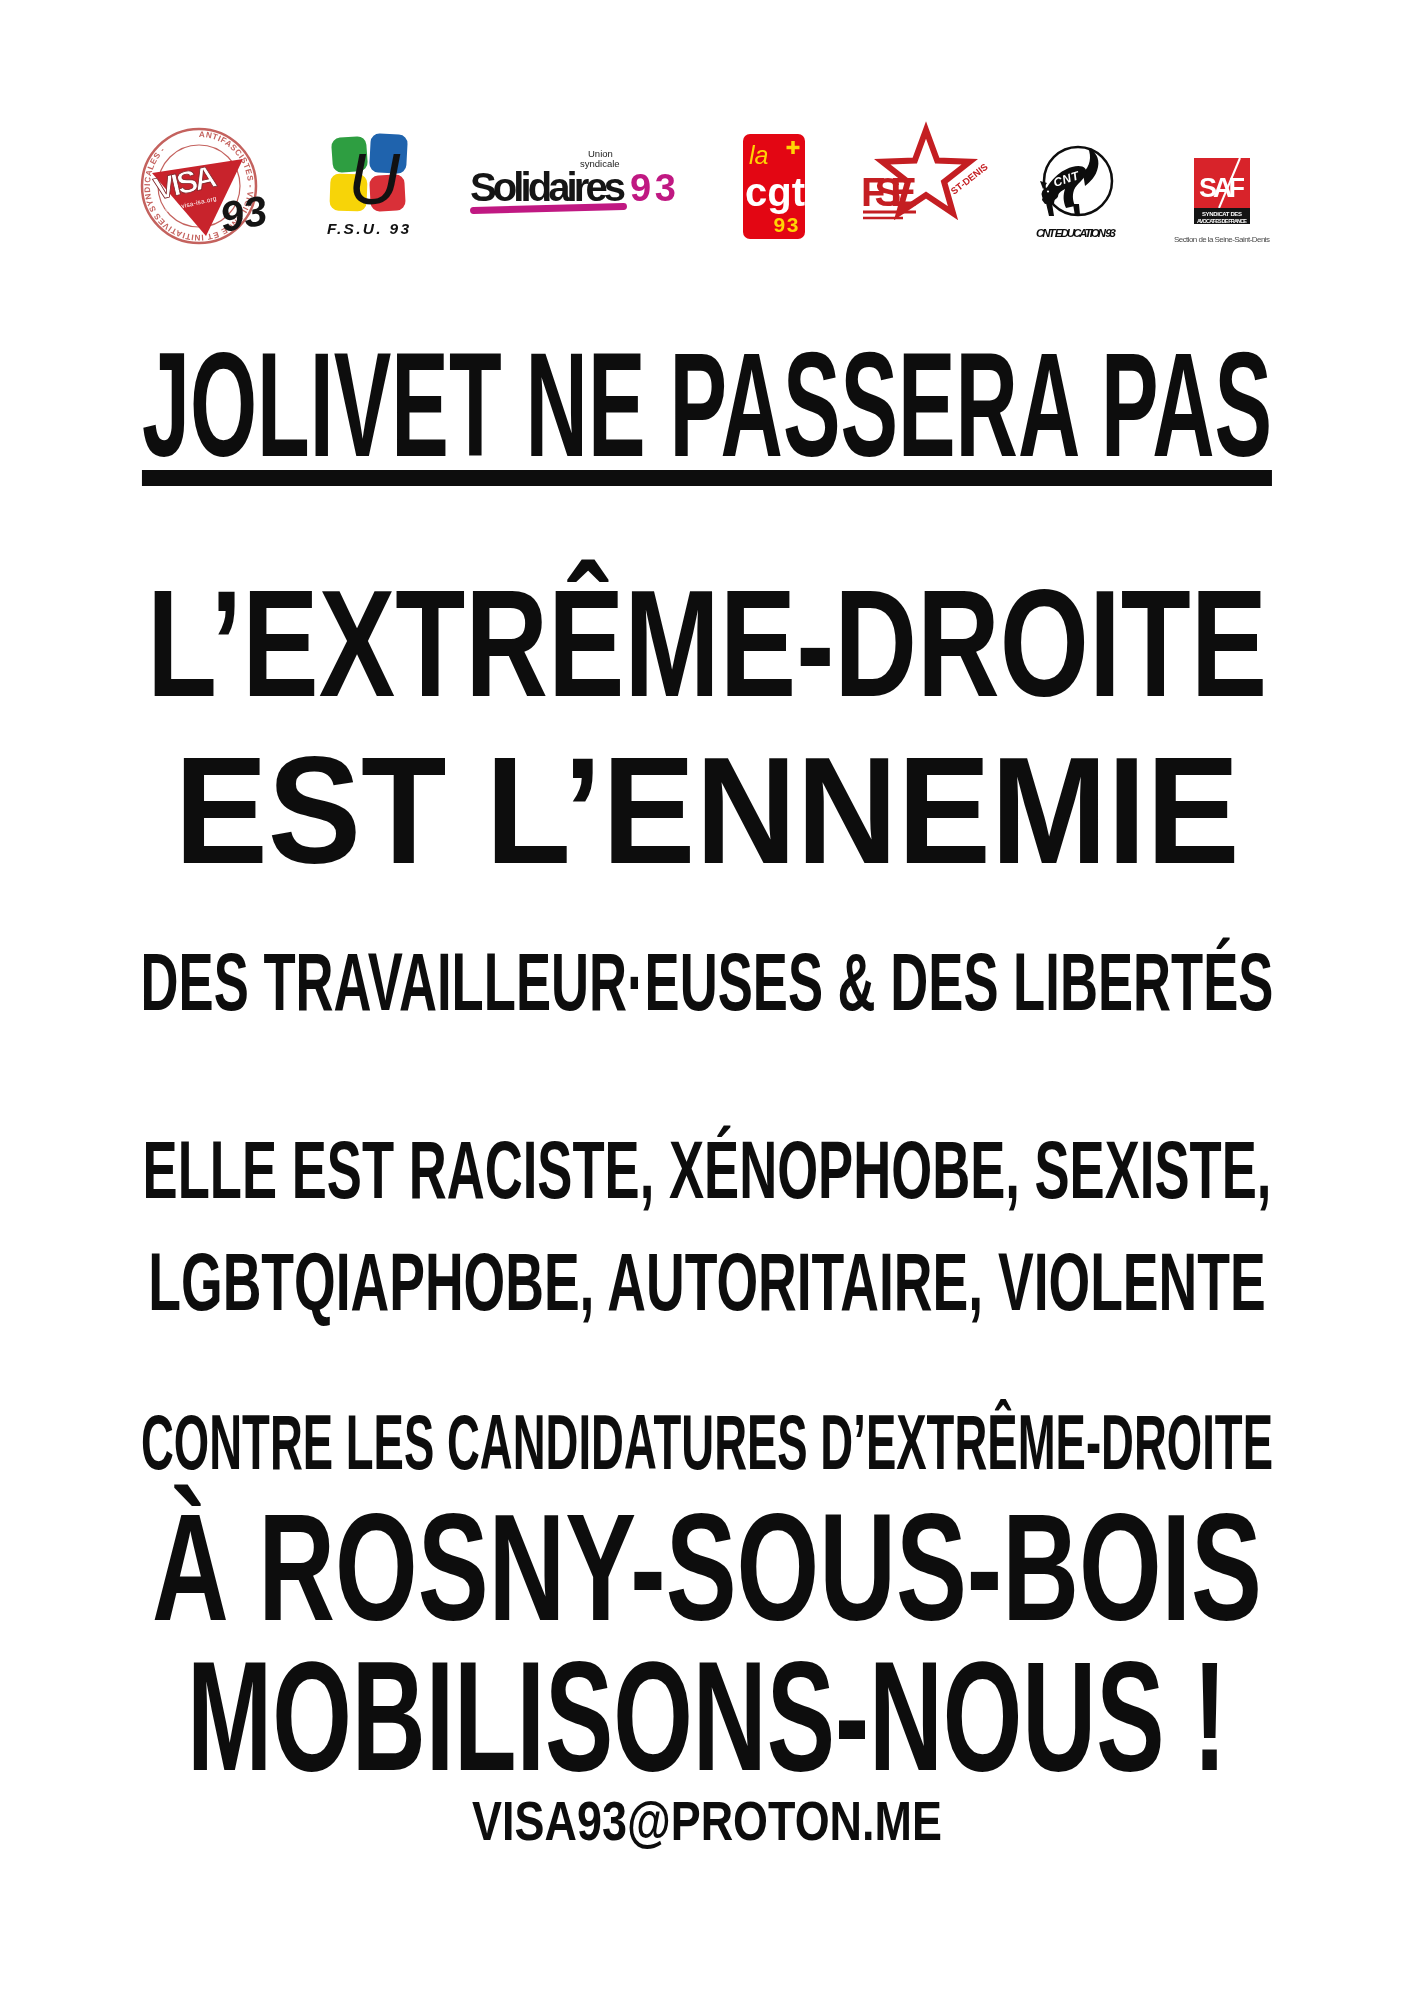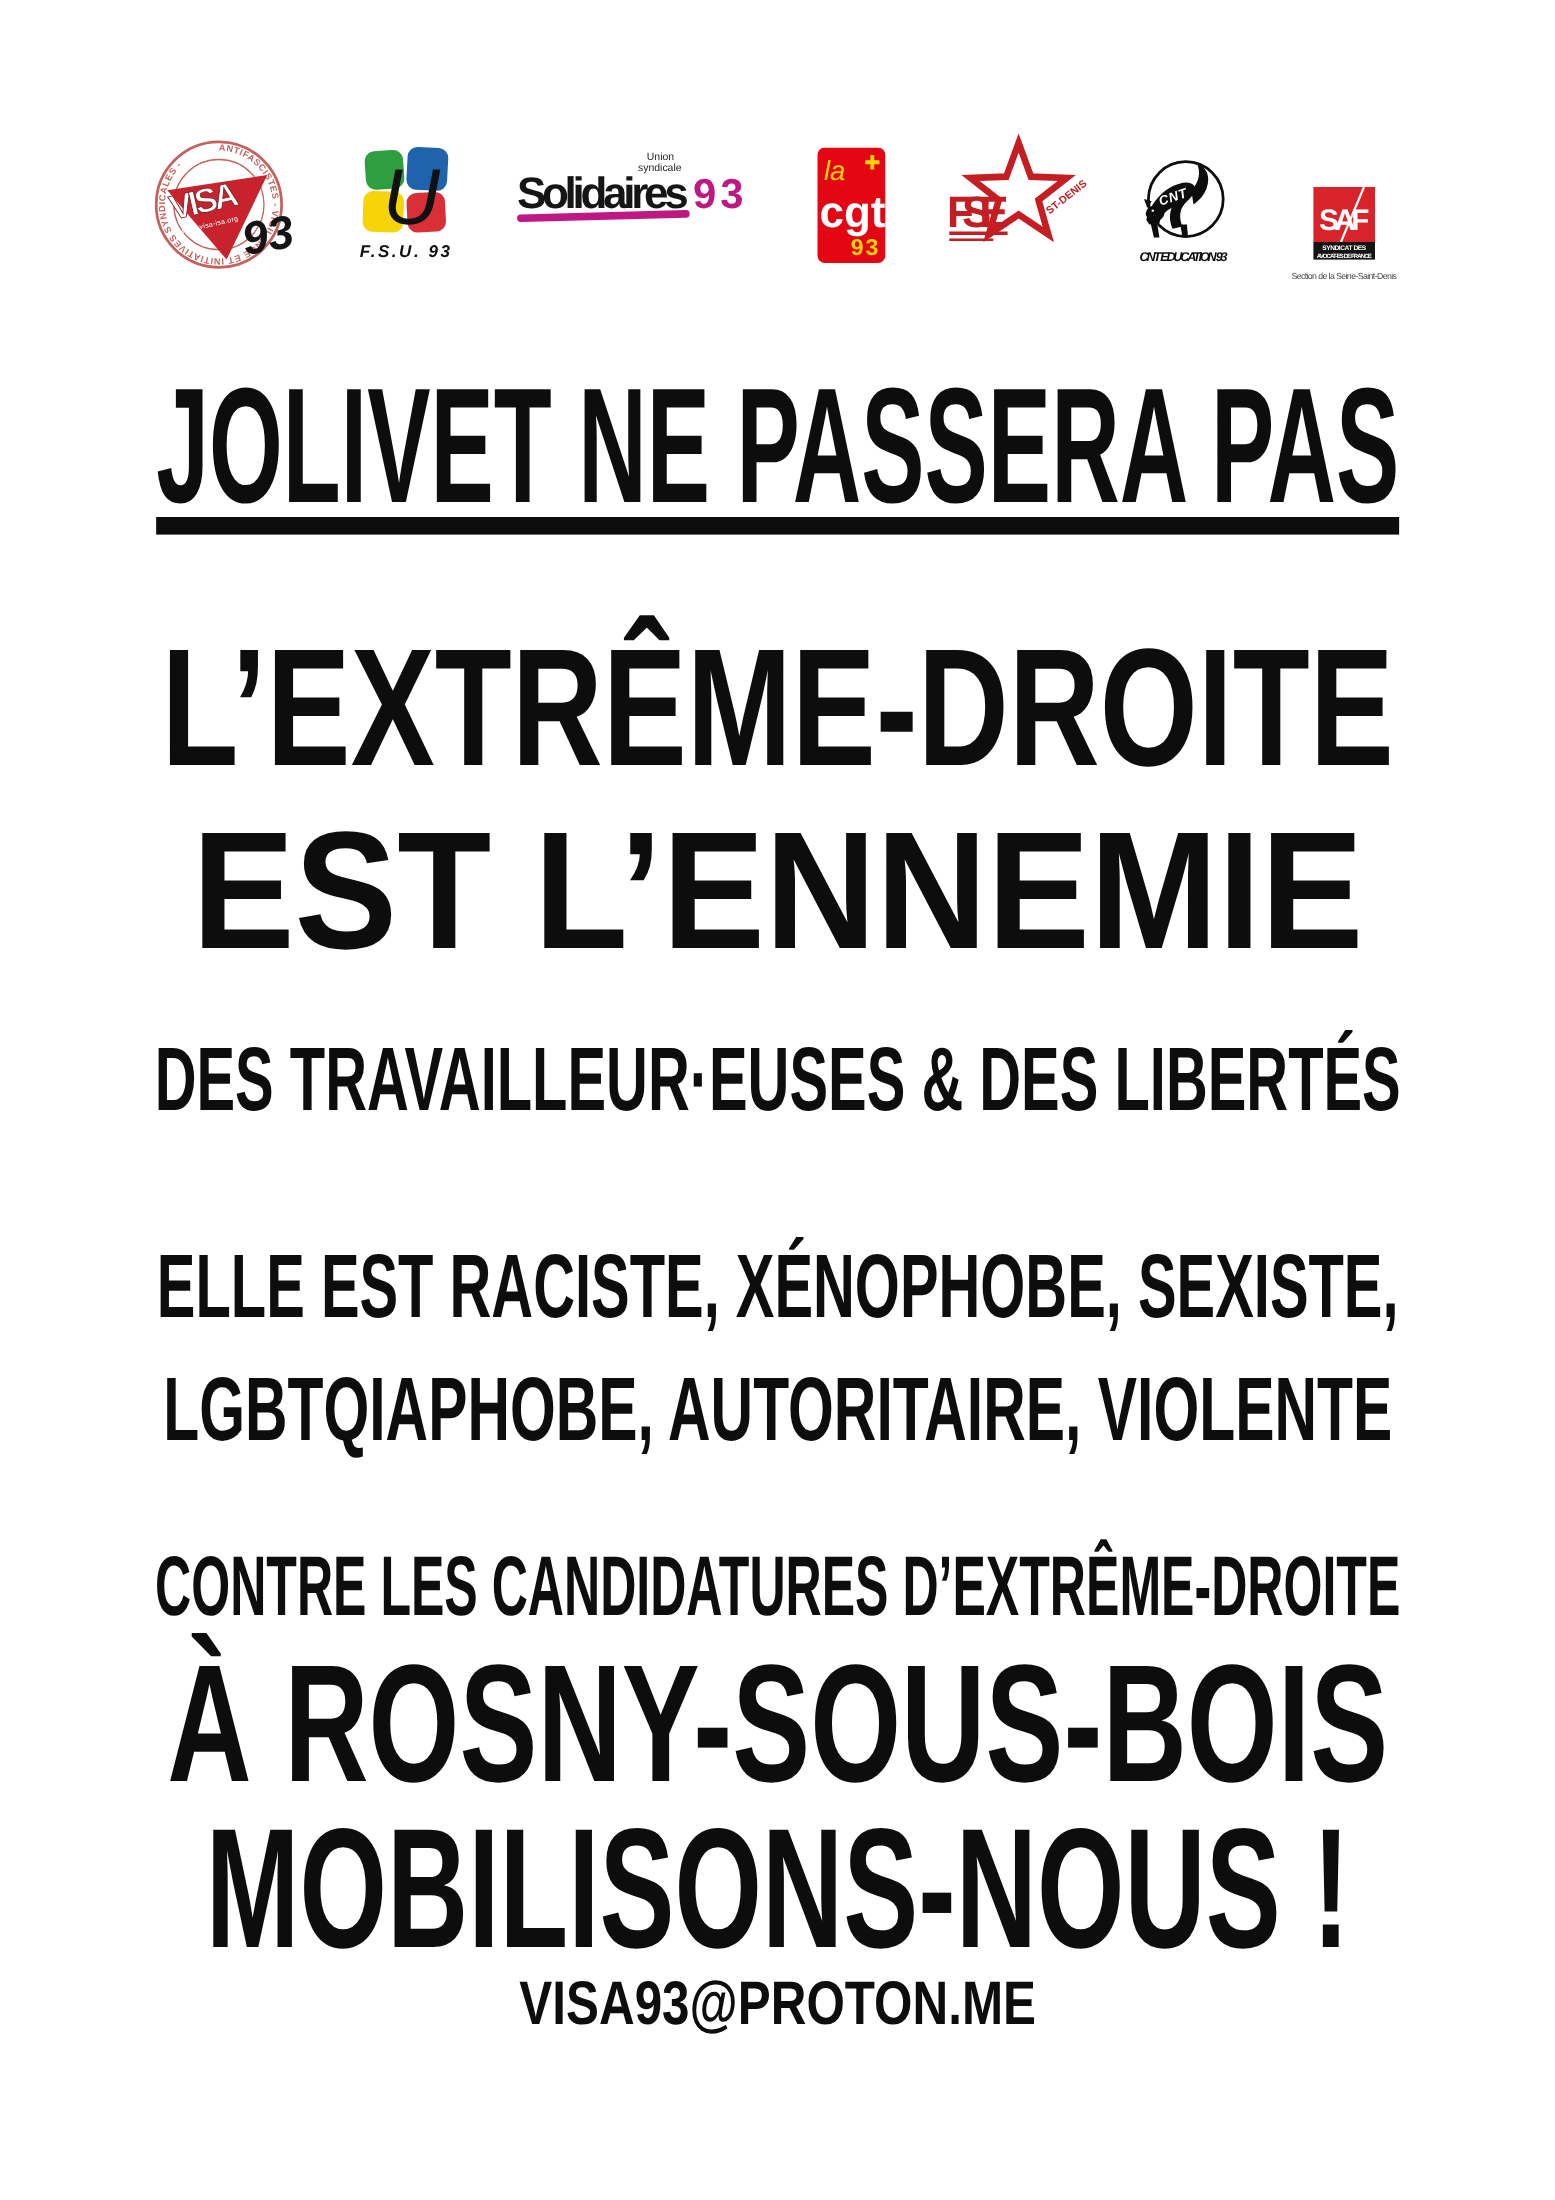--- a/index.html
+++ b/index.html
@@ -50,21 +50,21 @@
     <svg width="86" height="106" viewBox="0 0 86 106">
       <rect x="6" y="5" width="35" height="35" rx="9" fill="#2e9e41" transform="rotate(-4 23 22)"></rect>
       <rect x="44" y="2" width="37" height="39" rx="9" fill="#1f63ad" transform="rotate(3 62 21)"></rect>
       <rect x="4" y="42" width="37" height="37" rx="9" fill="#f7d408" transform="rotate(2 22 60)"></rect>
       <rect x="44" y="43" width="35" height="36" rx="9" fill="#d93038" transform="rotate(-3 61 61)"></rect>
       <text x="22" y="72" font-size="72" font-style="italic" font-family="Liberation Serif, serif" fill="#111111">U</text>
       <text x="42" y="102" text-anchor="middle" font-size="15.5" font-weight="bold" font-style="italic" fill="#111111" textLength="82">F.S.U. 93</text>
     </svg>
   </div>
 
-  <div class="logo" style="left:466px;top:132px;width:216px;height:74px;">
+  <div class="logo" style="left:466px;top:144px;width:216px;height:74px;">
     <svg width="216" height="74" viewBox="0 0 216 74">
       <text x="122" y="13" font-size="9.5" fill="#222222">Union</text>
       <text x="114" y="23" font-size="9.5" fill="#222222">syndicale</text>
       <text x="4" y="57" font-size="40" font-weight="bold" font-family="Liberation Serif, serif" fill="#151515" textLength="156">Solidaires</text>
       <text x="164" y="57" font-size="38" font-weight="bold" fill="#c01882" textLength="46">93</text>
       <rect x="4" y="61" width="157" height="7" rx="3.5" fill="#c01882" transform="rotate(-1.5 80 64)"></rect>
     </svg>
   </div>
 
   <div class="logo" style="left:743px;top:134px;width:62px;height:105px;">
@@ -97,21 +97,21 @@
       <path d="M26,48 l1,-9 6,6 z" fill="#0d0d0d"></path>
       <path d="M14,56 l-4,2.5 4,2 z" fill="#ffffff"></path>
       <circle cx="20" cy="51.5" r="1.1" fill="#ffffff"></circle>
       <path d="M18,63 l3,13 5,0 -2,-13 z" fill="#0d0d0d"></path>
       <path d="M45,64 l2,12 5,-1 -1,-11 z" fill="#0d0d0d"></path>
       <text transform="translate(27,47) rotate(-18)" font-size="12" font-weight="bold" font-style="italic" fill="#ffffff" textLength="26">CNT</text>
       <text x="48" y="97" text-anchor="middle" font-size="11.5" font-weight="bold" font-style="italic" fill="#0d0d0d" textLength="80">CNT EDUCATION 93</text>
     </svg>
   </div>
 
-  <div class="logo" style="left:1170px;top:162px;width:104px;height:100px;">
+  <div class="logo" style="left:1170px;top:150px;width:104px;height:100px;">
     <svg width="104" height="100" viewBox="0 0 104 100">
       <rect x="24" y="8" width="56" height="50" fill="#d8232a"></rect>
       <line x1="49" y1="58" x2="70" y2="8" stroke="#ffffff" stroke-width="2"></line>
       <text x="52" y="47" text-anchor="middle" font-size="27" font-weight="bold" fill="#ffffff" textLength="46">SAF</text>
       <rect x="24" y="58" width="56" height="16" fill="#141414"></rect>
       <text x="52" y="65.5" text-anchor="middle" font-size="6" font-weight="bold" fill="#ffffff" textLength="40">SYNDICAT DES</text>
       <text x="52" y="72.5" text-anchor="middle" font-size="5.5" font-weight="bold" fill="#ffffff" textLength="50">AVOCAT-ES DE FRANCE</text>
       <text x="52" y="92" text-anchor="middle" font-size="8" font-family="Liberation Serif, serif" fill="#4a4a4a" textLength="96">Section de la Seine-Saint-Denis</text>
     </svg>
   </div>

